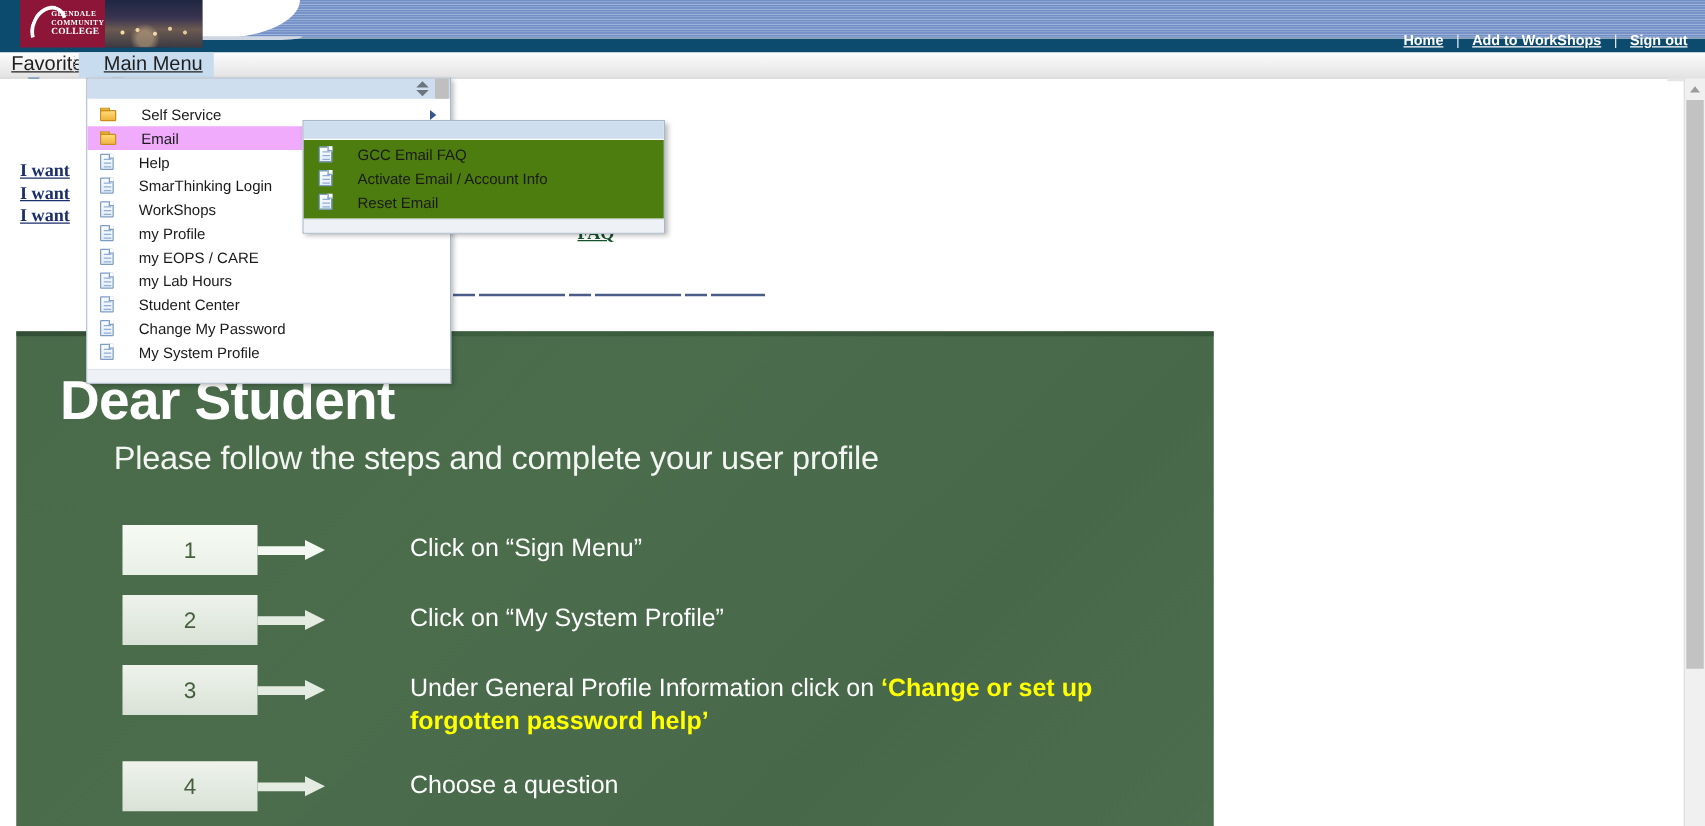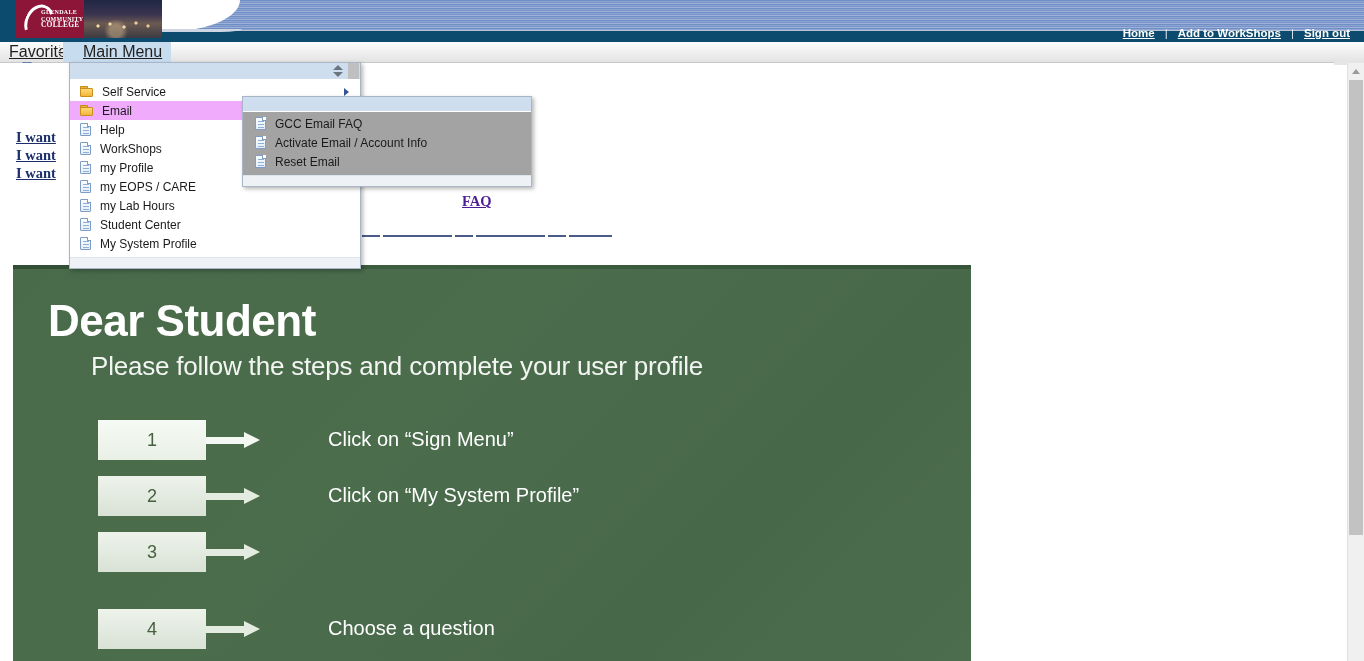--- a/index.html
+++ b/index.html
@@ -114,21 +114,21 @@
   .arrow-dn{top:8px;border-top:5px solid #6b7580;}
   .menu-scrollhdr .track{
     position:absolute;right:1px;top:0;width:11px;height:16px;background:#bfbfbf;
   }
   .menu-body{position:relative;background:#ffffff;padding:2px 0 4px 0;}
   .menu-row{
     position:relative;display:flex;align-items:center;height:19px;padding-left:10px;
     font-size:12px;color:#1a1a1a;cursor:default;
   }
   .menu-row.hl{background:#f0abfc;}
-  .menu-row .lbl{margin-left:9px;white-space:nowrap;}
+  .menu-row .lbl{margin-left:20px;white-space:nowrap;}
   .menu-row .sub-arrow{
     position:absolute;right:11px;top:6px;width:0;height:0;
     border-top:4px solid transparent;border-bottom:4px solid transparent;
     border-left:5px solid #35558f;
   }
   .menu-footer{height:10px;background:#eef2f7;border-top:1px solid #dde4ec;}
 
   
   .ic-folder{position:relative;width:13px;height:11px;flex:0 0 13px;}
   .ic-folder .tab{position:absolute;left:0;top:0;width:6px;height:3px;
@@ -147,35 +147,35 @@
     background:#ffffff;border-left:1px solid #7e9cc4;border-bottom:1px solid #7e9cc4;box-sizing:border-box;}
 
   
   .submenu{
     position:absolute;left:242px;top:96px;width:288px;
     background:#ffffff;border:1px solid #a9b6c7;
     box-shadow:2px 2px 4px rgba(0,0,0,.28);
     z-index:50;
   }
   .submenu-hdr{height:14px;background:#cfdeee;border-bottom:1px solid #ffffff;}
-  .submenu-body{padding:2px 0 4px 0;background:#a3a3a3;}
+  .submenu-body{padding:2px 0 4px 0;background:#4d7c0f;}
   .submenu .menu-row{padding-left:12px;}
   .submenu-footer{height:10px;background:#eef2f7;border-top:1px solid #dde4ec;}
 
   
   .content{position:absolute;left:0;top:63px;width:1348px;height:598px;background:#ffffff;overflow:hidden;}
   .iwant-links{position:absolute;left:16px;top:65px;}
   .iwant-links a{
     display:block;font-family:"Liberation Serif", serif;font-weight:bold;font-size:14.5px;
     color:#1b2f6b;text-decoration:underline;line-height:18px;white-space:nowrap;
   }
   .faq-link{
-    position:absolute;left:462px;top:130px;
+    position:absolute;left:462px;top:116px;
     font-family:"Liberation Serif", serif;font-weight:bold;font-size:14.5px;
-    color:#4c1d95;text-decoration:underline;white-space:nowrap;
+    color:#14532d;text-decoration:underline;white-space:nowrap;
   }
   .hidden-line{
     position:absolute;left:362px;top:172px;width:250px;height:2px;
     background:repeating-linear-gradient(to right,#2b3f74 0 18px,transparent 18px 21px,#2b3f74 21px 90px,transparent 90px 93px);
     opacity:.85;
   }
 
   
   .banner{
     position:absolute;left:13px;top:202px;width:958px;height:459px;
@@ -317,20 +317,21 @@
             </div>
           <div class="txt">Click on “My System Profile”</div>
         </div>
 
         <div class="step" style="height:76px;">
           <div class="box">3</div>
           <div class="arrow">
               <div class="shaft"></div>
               <div class="head"></div>
             </div>
+          <div class="txt wrap"><span>Under General Profile Information click on  </span><span class="hi">‘Change or set up forgotten password help’</span></div>
         </div>
 
         <div class="step">
           <div class="box">4</div>
           <div class="arrow">
               <div class="shaft"></div>
               <div class="head"></div>
             </div>
           <div class="txt">Choose a question</div>
         </div>
@@ -372,20 +373,24 @@
             <span class="body"></span>
           </span>
         <span class="lbl">Email</span>
       </div>
 
       <div class="menu-row">
         <span class="ic-doc"></span>
         <span class="lbl">Help</span>
       </div>
 
+      <div class="menu-row">
+        <span class="ic-doc"></span>
+        <span class="lbl">SmarThinking Login</span>
+      </div>
 
       <div class="menu-row">
         <span class="ic-doc"></span>
         <span class="lbl">WorkShops</span>
       </div>
 
       <div class="menu-row">
         <span class="ic-doc"></span>
         <span class="lbl">my Profile</span>
       </div>
@@ -399,20 +404,24 @@
       <div class="menu-row">
         <span class="ic-doc"></span>
         <span class="lbl">my Lab Hours</span>
       </div>
 
       <div class="menu-row">
         <span class="ic-doc"></span>
         <span class="lbl">Student Center</span>
       </div>
 
+      <div class="menu-row">
+        <span class="ic-doc"></span>
+        <span class="lbl">Change My Password</span>
+      </div>
 
       <div class="menu-row">
         <span class="ic-doc"></span>
         <span class="lbl">My System Profile</span>
       </div>
 
     </div>
     <div class="menu-footer"></div>
   </div>
 

